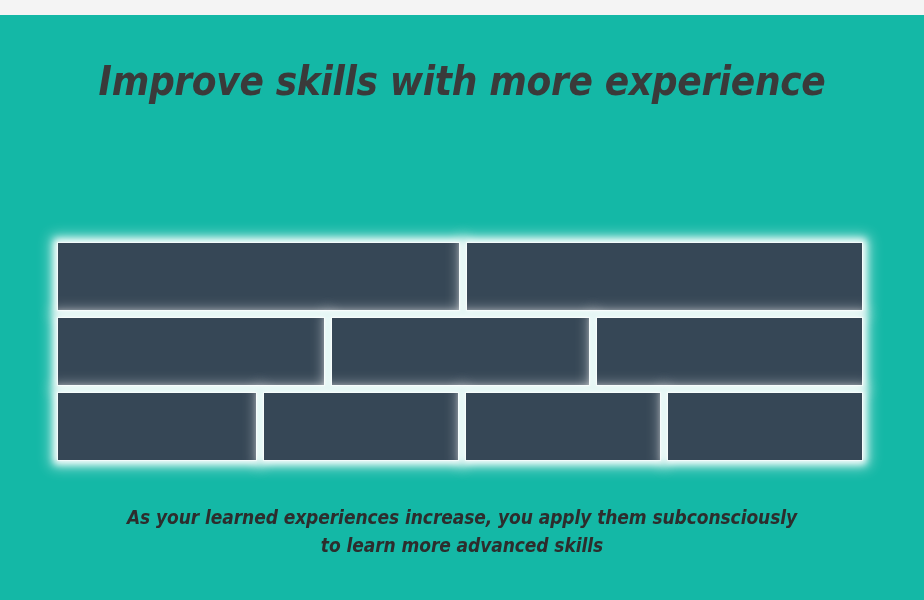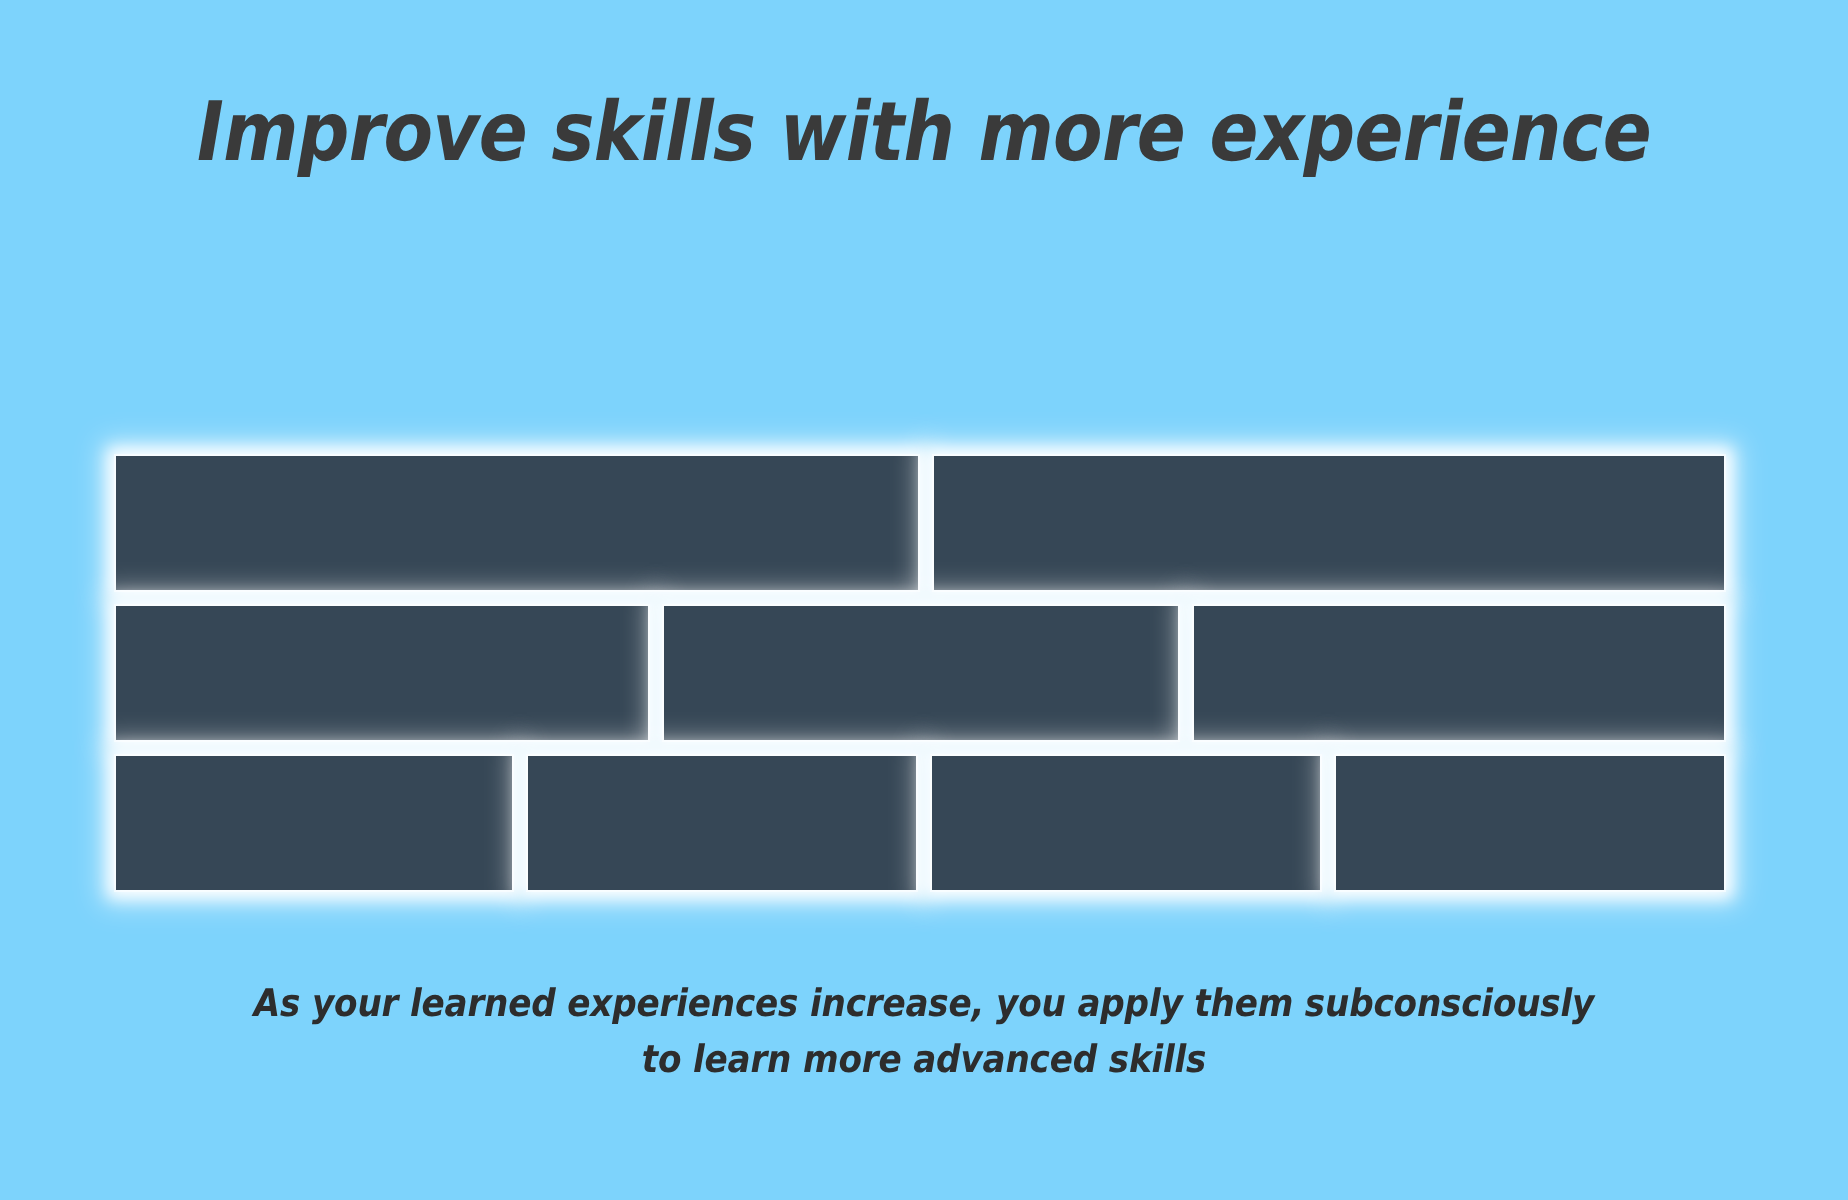--- a/index.html
+++ b/index.html
@@ -11,21 +11,22 @@
     height: 600px;
     background: #f4f4f4;
     font-family: "DejaVu Sans", sans-serif;
     overflow: hidden;
     position: relative;
   }
 
   .slide {
     position: absolute;
     inset: 0;
-    background: #7dd3fc;
+    background: #14b8a6;
+    margin-top: 15px;
   }
 
   
   .title {
     position: absolute;
     left: 0;
     right: 0;
     top: 44px;
     text-align: center;
     font-family: "DejaVu Sans", sans-serif;

